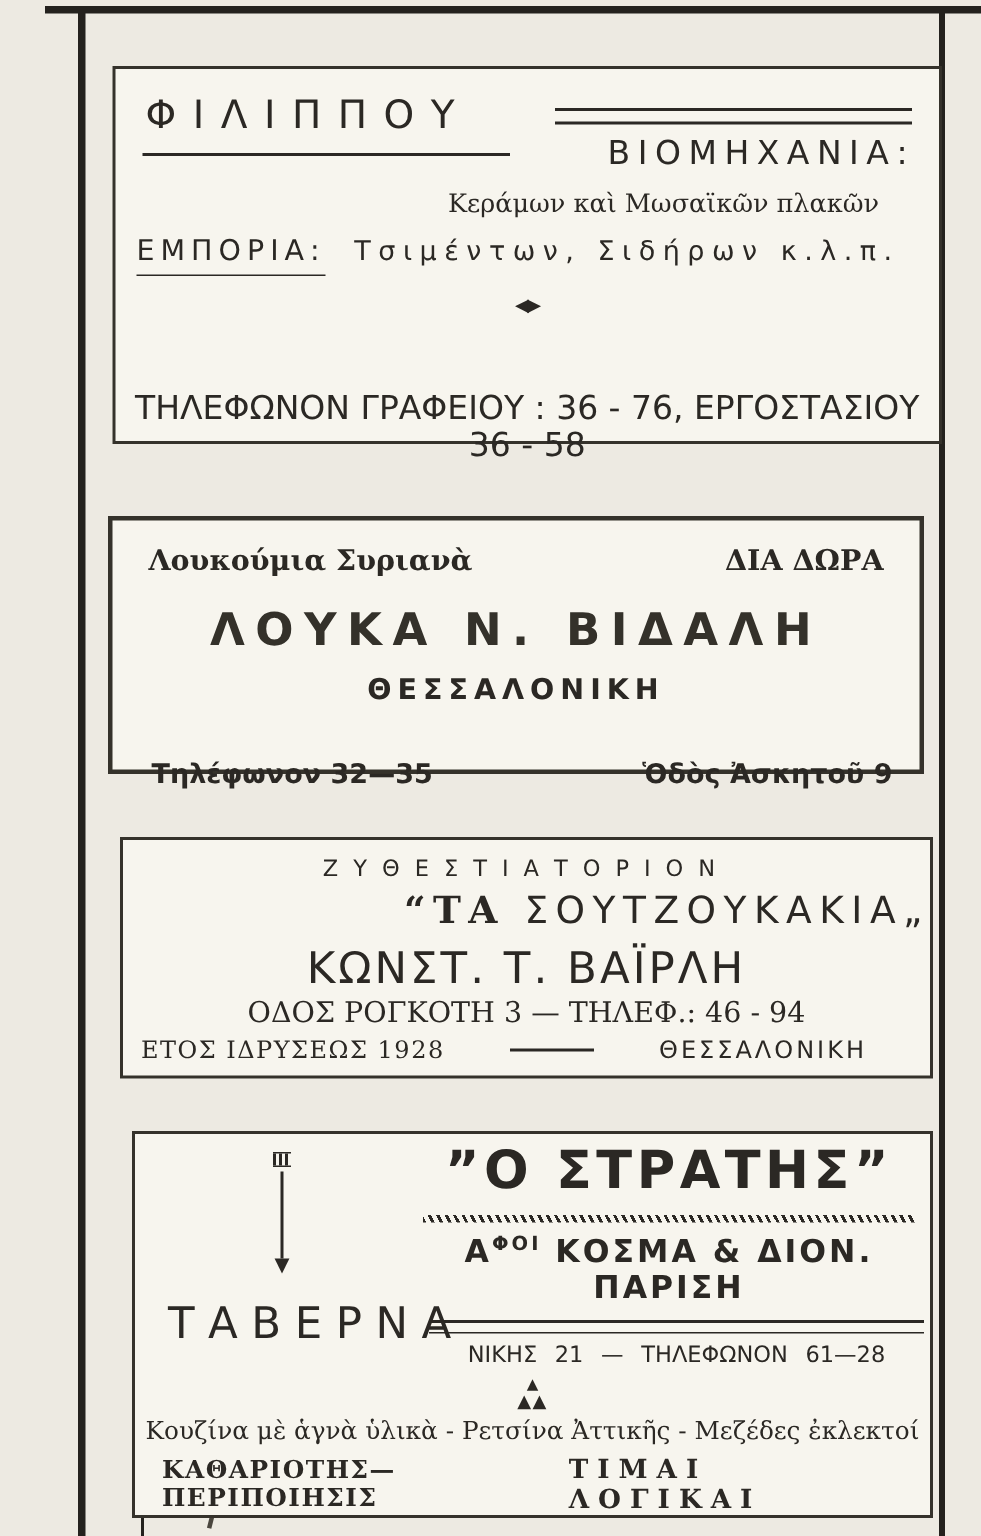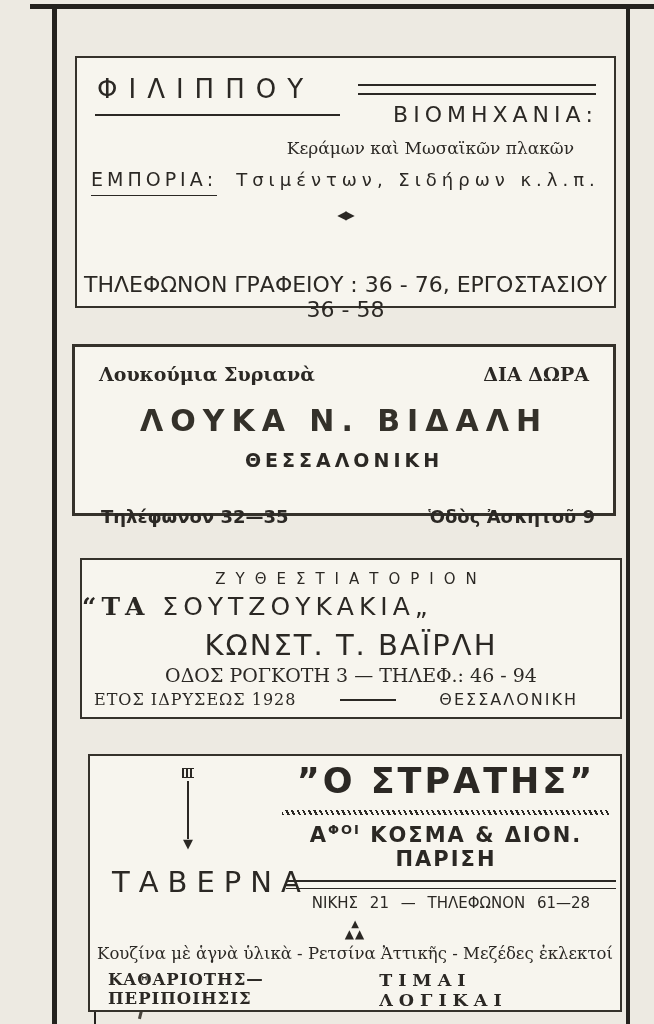--- a/index.html
+++ b/index.html
@@ -12,21 +12,21 @@
   
   .frame-top{left:30px;top:4px;width:624px;height:5px;background:#24221e;}
   .frame-left{left:52px;top:4px;width:5px;height:1020px;background:#24221e;}
   .frame-right{left:626px;top:4px;width:4px;height:1020px;background:#24221e;}
   .frame-stub{left:94px;top:1008px;width:2px;height:16px;background:#24221e;}
   .speck{left:139px;top:1010px;width:3px;height:9px;background:#4a463e;
          transform:rotate(14deg);}
 
   
   .ad{position:absolute;background:#f7f5ee;border:2px solid #35322b;}
-  .ad1{left:75px;top:56px;width:537px;height:248px;}
+  .ad1{left:75px;top:44px;width:537px;height:248px;padding-left:12px;}
   .ad2{left:72px;top:344px;width:538px;height:166px;border-width:3px;}
   .ad3{left:80px;top:558px;width:538px;height:157px;border-width:2px;}
   .ad4{left:88px;top:754px;width:530px;height:254px;}
   .ser{font-family:"DejaVu Serif",serif;}
 
   
   .b1-name{left:18px;top:16px;font-size:26px;letter-spacing:11px;
            border-bottom:2px solid #2b2824;padding:0 26px 10px 2px;}
   .b1-rules{right:18px;top:26px;width:238px;height:7px;
             border-top:2px solid #2b2824;border-bottom:2px solid #2b2824;}
@@ -50,21 +50,21 @@
            letter-spacing:7px;font-weight:bold;color:#34312a;}
   .b2-city{left:0;top:102px;width:100%;text-align:center;font-size:19px;
            font-weight:bold;letter-spacing:4px;}
   .b2-row2{left:4px;top:128px;width:100%;display:flex;
            justify-content:space-between;box-sizing:border-box;
            padding:0 22px;font-size:18px;font-weight:bold;margin-top:31px;}
 
   
   .b3-cat{left:0;top:10px;width:100%;text-align:center;
           font-size:15px;letter-spacing:10px;}
-  .b3-name{left:0;top:32px;width:100%;text-align:left;
+  .b3-name{left:0;top:32px;width:100%;text-align:right;
            font-size:25px;letter-spacing:5px;}
   .b3-name .art{font-family:"DejaVu Serif",serif;font-weight:bold;}
   .b3-owner{left:0;top:68px;width:100%;text-align:center;
             font-size:29px;letter-spacing:2px;}
   .b3-addr{left:0;top:104px;width:100%;text-align:center;font-size:19px;}
   .b3-row{left:0;top:130px;width:100%;display:flex;align-items:center;
           justify-content:space-between;box-sizing:border-box;
           padding:0 42px 0 12px;font-size:16px;}
   .b3-founded{letter-spacing:1px;}
   .b3-dash{display:inline-block;width:56px;height:0;

